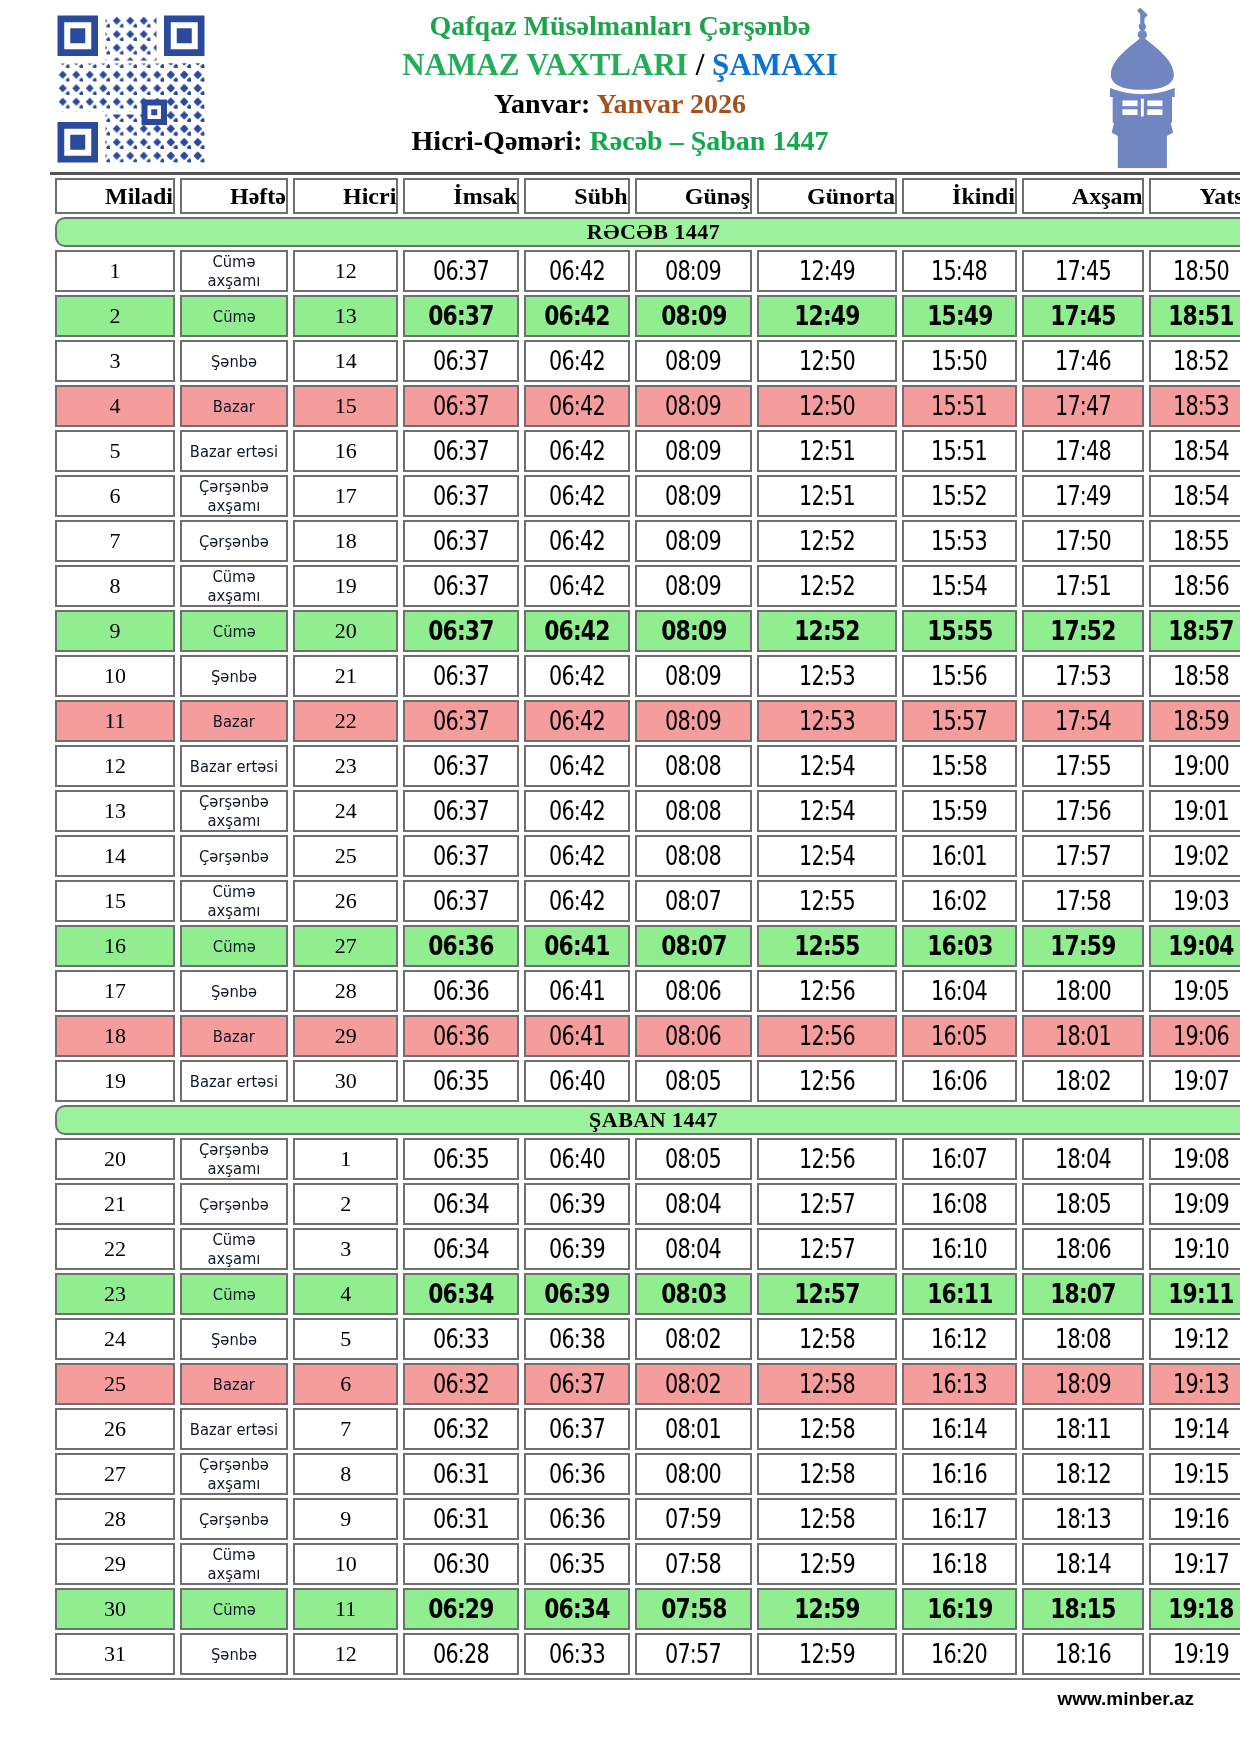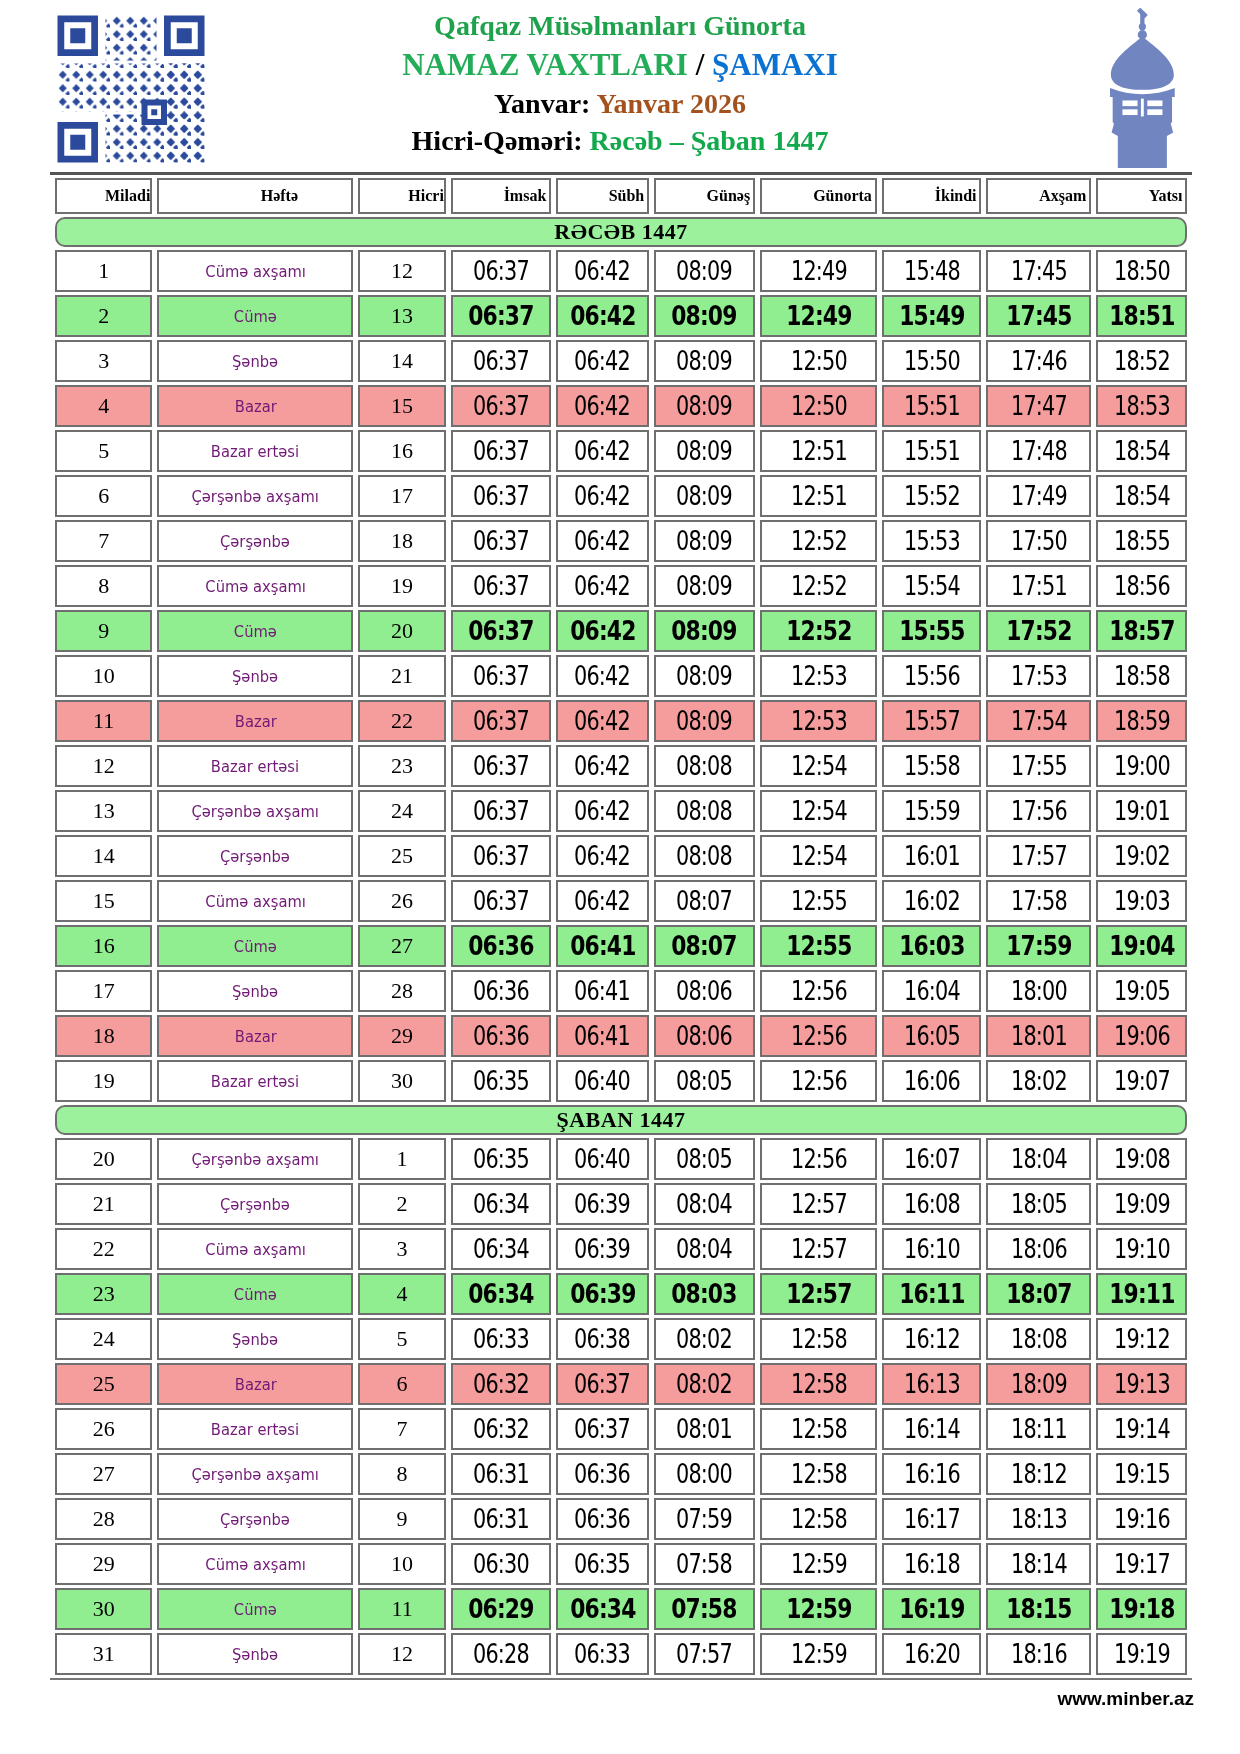--- a/index.html
+++ b/index.html
@@ -20,28 +20,28 @@
   .t-line{font-size:28px;font-weight:bold;color:#000;}
   .t-miladi-val{color:var(--month-brown);}
   .t-hicri-val{color:var(--hijri-green);}
   
   table.prayer{
     width:1142px;margin:2px 0 0 50px;
     border-collapse:separate;border-spacing:5px 3px;
     border-top:3px solid #555;border-bottom:2px solid #777;
   }
   th,td{border:2px solid var(--grid-border);text-align:center;vertical-align:middle;background:#fff;padding:0;}
-  th{height:32px;font-family:"Liberation Serif",serif;font-weight:bold;font-size:16px;padding-left:48px;}
+  th{height:32px;font-family:"Liberation Serif",serif;font-weight:bold;font-size:24px;padding-left:48px;}
   tr.section-row td{
     height:26px;background:var(--section-green);
     font-family:"Liberation Serif",serif;font-weight:bold;font-size:22px;letter-spacing:.5px;border-radius:10px;
   }
   tr.data-row td{height:38px;}
   td.num{font-family:"Liberation Serif",serif;font-size:22px;}
-  td.day{font-family:"DejaVu Sans",sans-serif;font-size:16px;color:#701a75;}
+  td.day{font-family:"DejaVu Sans",sans-serif;font-size:16px;color:#0f172a;}
   td.day span{display:inline-block;transform:scaleX(.92);transform-origin:center;}
   td.time{font-family:"DejaVu Sans",sans-serif;font-size:26px;}
   td.time span{display:inline-block;transform:scaleX(.8);transform-origin:center;letter-spacing:-1px;}
   tr.friday td{background:var(--friday-green);}
   tr.friday td.time span{font-weight:bold;transform:scaleX(.84);}
   tr.sunday td{background:var(--sunday-pink);}
   
   .page-footer{margin-top:8px;text-align:right;padding-right:46px;
     font-family:Liberation Sans, sans-serif;font-weight:bold;font-size:19px;}
 </style>
@@ -78,21 +78,21 @@
       <rect x="80.5" y="9.5" width="10" height="10"></rect>
       <rect x="9.5" y="80.5" width="10" height="10"></rect>
     </g>
 
     <rect x="57" y="57" width="17" height="17" fill="var(--qr-blue)"></rect>
     <rect x="61" y="61" width="9" height="9" fill="#fff"></rect>
     <rect x="63.5" y="63.5" width="4" height="4" fill="var(--qr-blue)"></rect>
   </svg>
 
   <div class="titles">
-    <div class="t-org">Qafqaz Müsəlmanları Günorta</div>
+    <div class="t-org">Qafqaz Müsəlmanları Çərşənbə</div>
     <div class="t-main"><span class="t-namaz">NAMAZ VAXTLARI</span><span class="t-slash"> / </span><span class="t-city">ŞAMAXI</span></div>
     <div class="t-line"><span>Yanvar: </span><span class="t-miladi-val">Yanvar 2026</span></div>
     <div class="t-line"><span>Hicri-Qəməri: </span><span class="t-hicri-val">Rəcəb – Şaban 1447</span></div>
   </div>
 
   <svg class="minaret" viewBox="0 0 60 90">
     <g fill="var(--minaret-blue)">
       <rect x="29" y="2" width="2.4" height="8"></rect>
       <rect x="27.2" y="1.5" width="6" height="2.6" transform="rotate(45 30.2 2.8)"></rect>
       <circle cx="30.2" cy="10.5" r="2"></circle>

